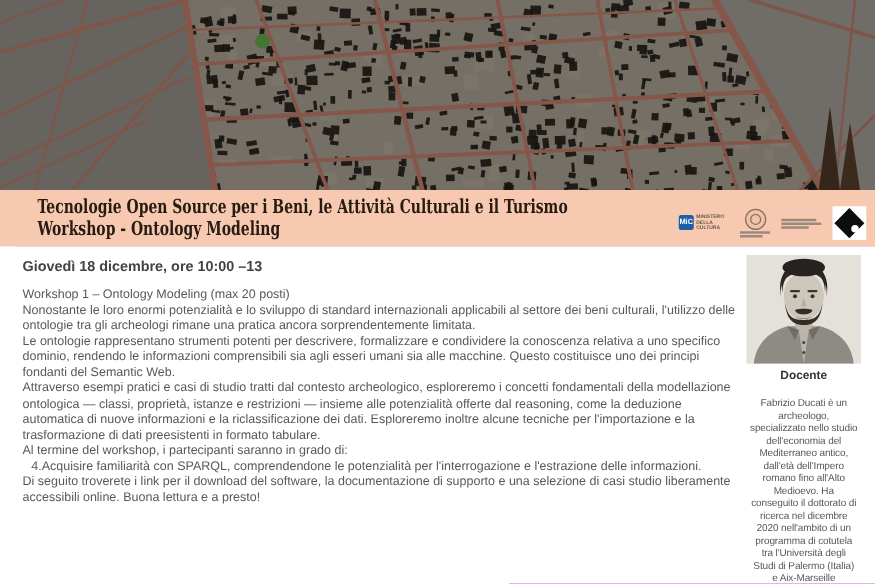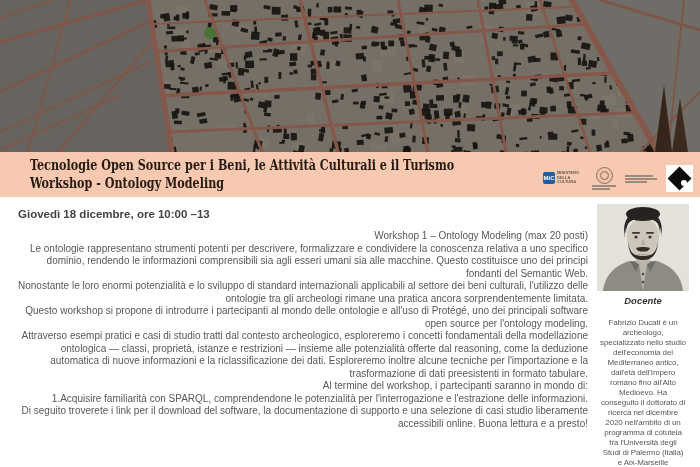--- a/index.html
+++ b/index.html
@@ -78,32 +78,32 @@
     position:absolute;left:18px;top:10px;width:570px;
     color:#58585c;
   }
   .evt-date{
     font-size:11.5px;font-weight:bold;color:#434345;line-height:14px;margin:0;
   }
   .evt-loc{
     font-size:10.5px;font-weight:bold;color:#434345;line-height:13px;margin:2px 0 0 0;
   }
   .body-text{margin-top:9px;font-size:10px;line-height:12.5px;}
-  .body-text p{margin:0;text-align:right;}
+  .body-text p{margin:0;}
   .body-text .list-item{margin:0;padding-left:7px;}
   
   .side-col{
     position:absolute;left:588px;top:7px;width:110px;
     text-align:center;color:#58585c;
   }
   .photo{
     width:92px;height:87px;margin:0 auto;display:block;
   }
   .speaker-label{
-    font-size:9.5px;font-weight:bold;color:#333;margin:4px 0 2px 0;line-height:11px;font-style:italic;
+    font-size:9.5px;font-weight:bold;color:#333;margin:4px 0 2px 0;line-height:11px;
   }
   .speaker-bio{
     font-size:8px;line-height:10px;letter-spacing:-0.1px;margin:12px;
   }
 </style>
 </head>
 <body>
 
 <div class="page">
 
@@ -643,26 +643,25 @@
 
   <div class="accent-bar"></div>
 
   <div class="content">
 
     <div class="main-col">
       <p class="evt-date">Giovedì 18 dicembre, ore 10:00 –13</p>
 
       <div class="body-text">
         <p>Workshop 1 – Ontology Modeling (max 20 posti)</p>
+        <p>Nonostante le loro enormi potenzialità e lo sviluppo di standard internazionali applicabili al settore dei beni culturali, l'utilizzo delle ontologie tra gli archeologi rimane una pratica ancora sorprendentemente limitata.</p>
         <p>Le ontologie rappresentano strumenti potenti per descrivere, formalizzare e condividere la conoscenza relativa a uno specifico dominio, rendendo le informazioni comprensibili sia agli esseri umani sia alle macchine. Questo costituisce uno dei principi fondanti del Semantic Web.</p>
-        <p>Nonostante le loro enormi potenzialità e lo sviluppo di standard internazionali applicabili al settore dei beni culturali, l'utilizzo delle ontologie tra gli archeologi rimane una pratica ancora sorprendentemente limitata.</p>
-        <p>Questo workshop si propone di introdurre i partecipanti al mondo delle ontologie e all'uso di Protégé, uno dei principali software open source per l'ontology modeling.</p>
         <p>Attraverso esempi pratici e casi di studio tratti dal contesto archeologico, esploreremo i concetti fondamentali della modellazione ontologica — classi, proprietà, istanze e restrizioni — insieme alle potenzialità offerte dal reasoning, come la deduzione automatica di nuove informazioni e la riclassificazione dei dati. Esploreremo inoltre alcune tecniche per l'importazione e la trasformazione di dati preesistenti in formato tabulare.</p>
-        <p>Al termine del workshop, i partecipanti saranno in mondo di:</p>
-        <p class="list-item">1.Acquisire familiarità con SPARQL, comprendendone le potenzialità per l'interrogazione e l'estrazione delle informazioni.</p>
+        <p>Al termine del workshop, i partecipanti saranno in grado di:</p>
+        <p class="list-item">4.Acquisire familiarità con SPARQL, comprendendone le potenzialità per l'interrogazione e l'estrazione delle informazioni.</p>
         <p>Di seguito troverete i link per il download del software, la documentazione di supporto e una selezione di casi studio liberamente accessibili online. Buona lettura e a presto!</p>
       </div>
     </div>
 
     <div class="side-col">
 
       <svg class="photo" viewBox="0 0 92 87" xmlns="http://www.w3.org/2000/svg">
         <rect x="0" y="0" width="92" height="87" fill="#e9e7e2"></rect>
         <rect x="0" y="0" width="92" height="87" fill="#dcd9d3" opacity="0.4"></rect>
 

